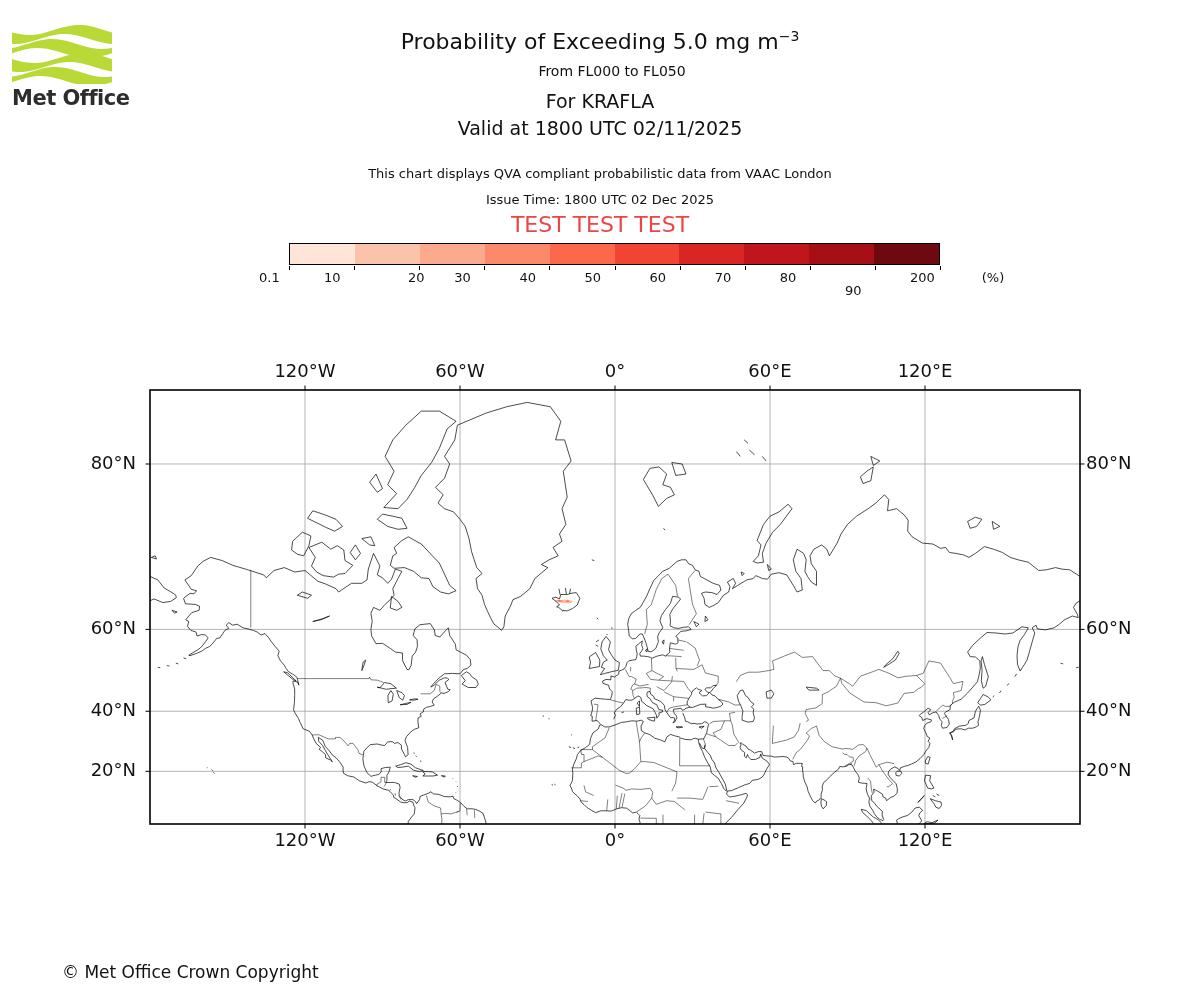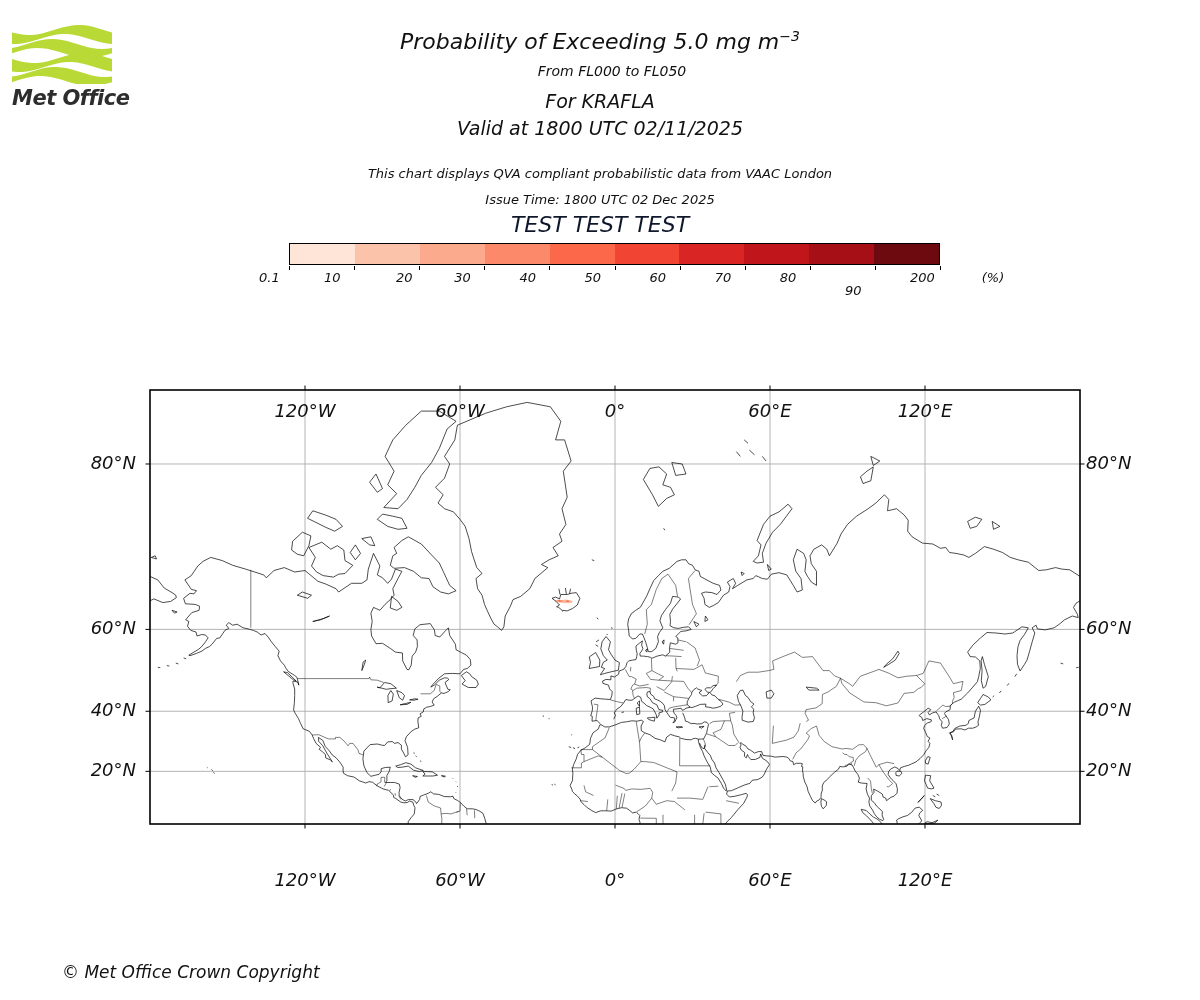--- a/index.html
+++ b/index.html
@@ -1,36 +1,36 @@
 <!DOCTYPE html>
 <html><head>
 <meta charset="utf-8">
 <style>
   html,body{margin:0;padding:0;background:#ffffff;}
   body{width:1200px;height:1000px;position:relative;font-family:"DejaVu Sans","Liberation Sans",sans-serif;color:#111;overflow:hidden;}
-  .abs{position:absolute;font-style:italic;}
+  .abs{position:absolute;}
   .ctr{left:0;width:1200px;text-align:center;}
   #title{top:28px;font-size:22px;}
   #title sup{font-size:14px;}
   #sub1{top:63px;font-size:14px;padding-left:12px;}
   #sub2{top:90px;font-size:19px;}
   #sub3{top:117px;font-size:19px;}
   #desc{top:158px;font-size:13px;margin-top:8px;}
   #issue{top:192px;font-size:13px;}
   #testbanner{top:212px;font-size:22px;}
   #logo{left:12px;top:22px;}
   #logotext{left:12px;top:86px;font-size:21px;font-weight:bold;color:#2d2d2d;letter-spacing:-0.5px;}
   #colorbar{left:289px;top:243px;width:651px;height:22px;border:1px solid #000;display:flex;box-sizing:border-box;}
   #colorbar .seg{flex:1 1 auto;height:100%;}
   .cbtick{width:1px;height:4px;background:#000;top:266px;}
   .cblabel{top:270px;font-size:13px;width:60px;margin-left:-30px;text-align:left;}
   #cbunit{left:963px;top:270px;font-size:13px;width:60px;text-align:center;}
   #mapwrap{left:150px;top:390px;width:930px;height:434px;}
   #mapsvg{position:absolute;left:-12px;top:-12px;overflow:visible;}
-  .lonlab{font-size:18px;width:100px;margin-left:-50px;text-align:center;margin-top:40px;}
+  .lonlab{font-size:18px;width:100px;margin-left:-50px;text-align:center;}
   .latlabL{font-size:18px;width:80px;left:56px;text-align:right;}
   .latlabR{font-size:18px;width:80px;left:1086px;text-align:left;}
   #copyright{left:62px;top:962px;font-size:17px;}
 </style>
 </head>
 <body>
 
 <div class="abs" id="logo">
   <svg width="100" height="62" viewBox="0 0 100 62">
     <g id="logowaves">
@@ -42,41 +42,41 @@
   </svg>
 </div>
 <div class="abs" id="logotext">Met Office</div>
 
 <div class="abs ctr" id="title"><span>Probability of Exceeding 5.0 mg m</span><sup>−3</sup></div>
 <div class="abs ctr" id="sub1">From FL000 to FL050</div>
 <div class="abs ctr" id="sub2">For KRAFLA</div>
 <div class="abs ctr" id="sub3">Valid at 1800 UTC 02/11/2025</div>
 <div class="abs ctr" id="desc">This chart displays QVA compliant probabilistic data from VAAC London</div>
 <div class="abs ctr" id="issue">Issue Time: 1800 UTC 02 Dec 2025</div>
-<div class="abs ctr" id="testbanner" style="color: #0f172a;">TEST TEST TEST</div>
+<div class="abs ctr" id="testbanner" style="color: #ef4444;">TEST TEST TEST</div>
 
 <div class="abs" id="colorbar">
     <div class="seg" style="background: rgb(254, 229, 216);"></div>
     <div class="seg" style="background: rgb(252, 195, 171);"></div>
     <div class="seg" style="background: rgb(252, 170, 141);"></div>
     <div class="seg" style="background: rgb(252, 138, 106);"></div>
     <div class="seg" style="background: rgb(251, 105, 74);"></div>
     <div class="seg" style="background: rgb(241, 68, 50);"></div>
     <div class="seg" style="background: rgb(217, 37, 35);"></div>
     <div class="seg" style="background: rgb(192, 22, 27);"></div>
     <div class="seg" style="background: rgb(165, 15, 21);"></div>
     <div class="seg" style="background: rgb(109, 10, 16);"></div>
   </div>
 <div class="abs" id="cbticks">
     <div class="abs cbtick" style="left: 289px;"></div>
     <div class="abs cblabel" style="left: 289px;">0.1</div>
     <div class="abs cbtick" style="left: 354.1px;"></div>
     <div class="abs cblabel" style="left: 354.1px;">10</div>
     <div class="abs cbtick" style="left: 419.2px;"></div>
-    <div class="abs cblabel" style="left: 426px;">20</div>
+    <div class="abs cblabel" style="left: 438px;">20</div>
     <div class="abs cbtick" style="left: 484.3px;"></div>
     <div class="abs cblabel" style="left: 484.3px;">30</div>
     <div class="abs cbtick" style="left: 549.4px;"></div>
     <div class="abs cblabel" style="left: 549.4px;">40</div>
     <div class="abs cbtick" style="left: 614.5px;"></div>
     <div class="abs cblabel" style="left: 614.5px;">50</div>
     <div class="abs cbtick" style="left: 679.6px;"></div>
     <div class="abs cblabel" style="left: 679.6px;">60</div>
     <div class="abs cbtick" style="left: 744.7px;"></div>
     <div class="abs cblabel" style="left: 744.7px;">70</div>

